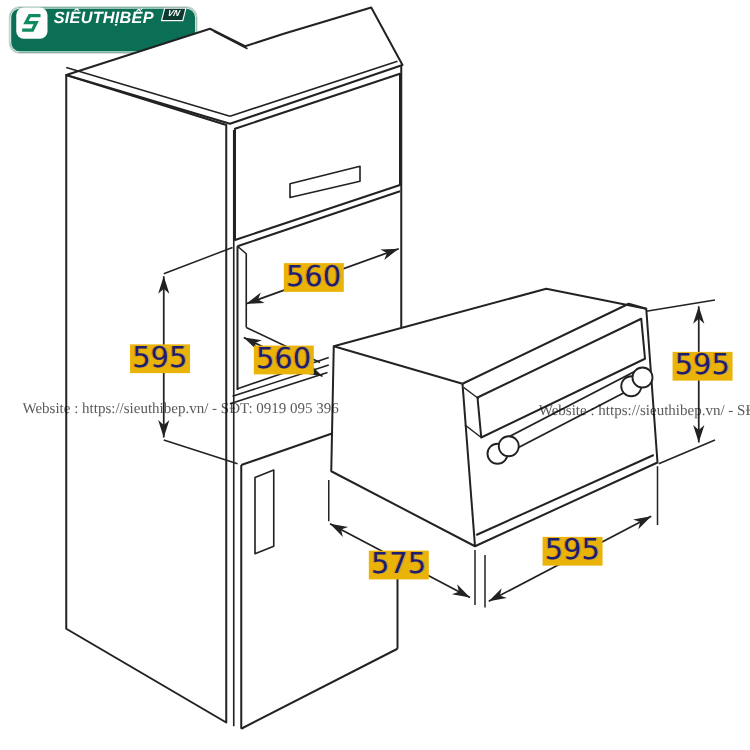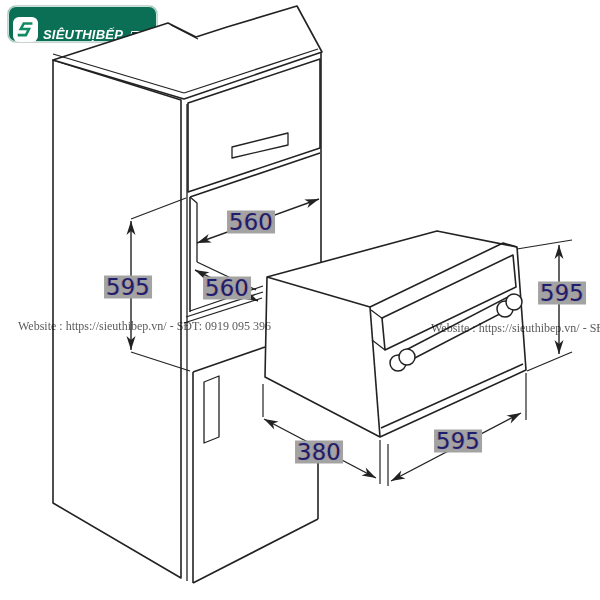--- a/index.html
+++ b/index.html
@@ -3,21 +3,21 @@
 <meta charset="utf-8">
 <style>
   html,body{margin:0;padding:0;background:#fff;}
   #stage{
     position:relative;width:600px;height:600px;background:#ffffff;
     overflow:hidden;font-family:"Liberation Sans","DejaVu Sans",sans-serif;
   }
   
   .logo{
     position:absolute;left:8px;top:6px;height:36px;
-    display:flex;align-items:flex-end;gap:5px;
+    display:flex;align-items:flex-start;gap:5px;
     background:#0a6f55;border-radius:8px;padding:0 9px 0 5px;
     box-shadow:inset 0 0 0 1px rgba(236,248,244,.85), 0 0 0 1px #c9d4cf;
   }
   .logo-icon-box{
     width:25px;height:25px;background:#fdfdfd;border-radius:6px;
     display:flex;align-items:center;justify-content:center;flex:0 0 auto;
   }
   .logo-title{
     color:#ffffff;font-style:italic;font-weight:bold;font-size:13px;
     letter-spacing:.2px;white-space:nowrap;
@@ -26,21 +26,21 @@
     display:inline-block;border:1px solid #fff;background:#0b3a2e;color:#fff;
     font-size:7px;font-weight:bold;font-style:italic;line-height:9px;
     padding:0 3px;transform:skewX(-14deg);margin-left:2px;
   }
   
   svg.drawing{position:absolute;left:0;top:0;}
   
   .dim{
     position:absolute;transform:translate(-50%,-50%);
     font-family:"DejaVu Sans","Liberation Sans",sans-serif;
-    font-size:23px;color:#1e1e6e;background:#a3a3a3;line-height:1;
+    font-size:23px;color:#1e1e6e;background:#eab308;line-height:1;
     padding:0 2px;white-space:nowrap;
     text-shadow:-1px 0 0 rgba(220,60,20,.40), 1px 0 0 rgba(40,120,220,.35);
   }
   
   .wm{
     position:absolute;font-family:"Liberation Serif","DejaVu Serif",serif;
     font-size:12px;color:#4c4c4c;opacity:.92;white-space:nowrap;
     mix-blend-mode:multiply;
   }
 </style>
@@ -155,19 +155,19 @@
         <path d="M526,373 L526,420" stroke-width="1.2"></path>
         <path d="M391,481 L521,413" marker-start="url(#arr)" marker-end="url(#arr)"></path>
       </g>
     </g>
   </svg>
 
   <div class="dim" style="left:251px;top:222px">560</div>
   <div class="dim" style="left:227px;top:288px">560</div>
   <div class="dim" style="left:128px;top:287px">595</div>
   <div class="dim" style="left:562px;top:293px">595</div>
-  <div class="dim" style="left:319px;top:452px">380</div>
+  <div class="dim" style="left:319px;top:452px">575</div>
   <div class="dim" style="left:458px;top:441px">595</div>
 
   <div class="wm" style="left:18px;top:319px">Website : https://sieuthibep.vn/ - SĐT: 0919 095 396</div>
   <div class="wm" style="left:431px;top:321px">Website : https://sieuthibep.vn/ - SĐT: 0919 095 396</div>
 
 </div>
 
 </body></html>

